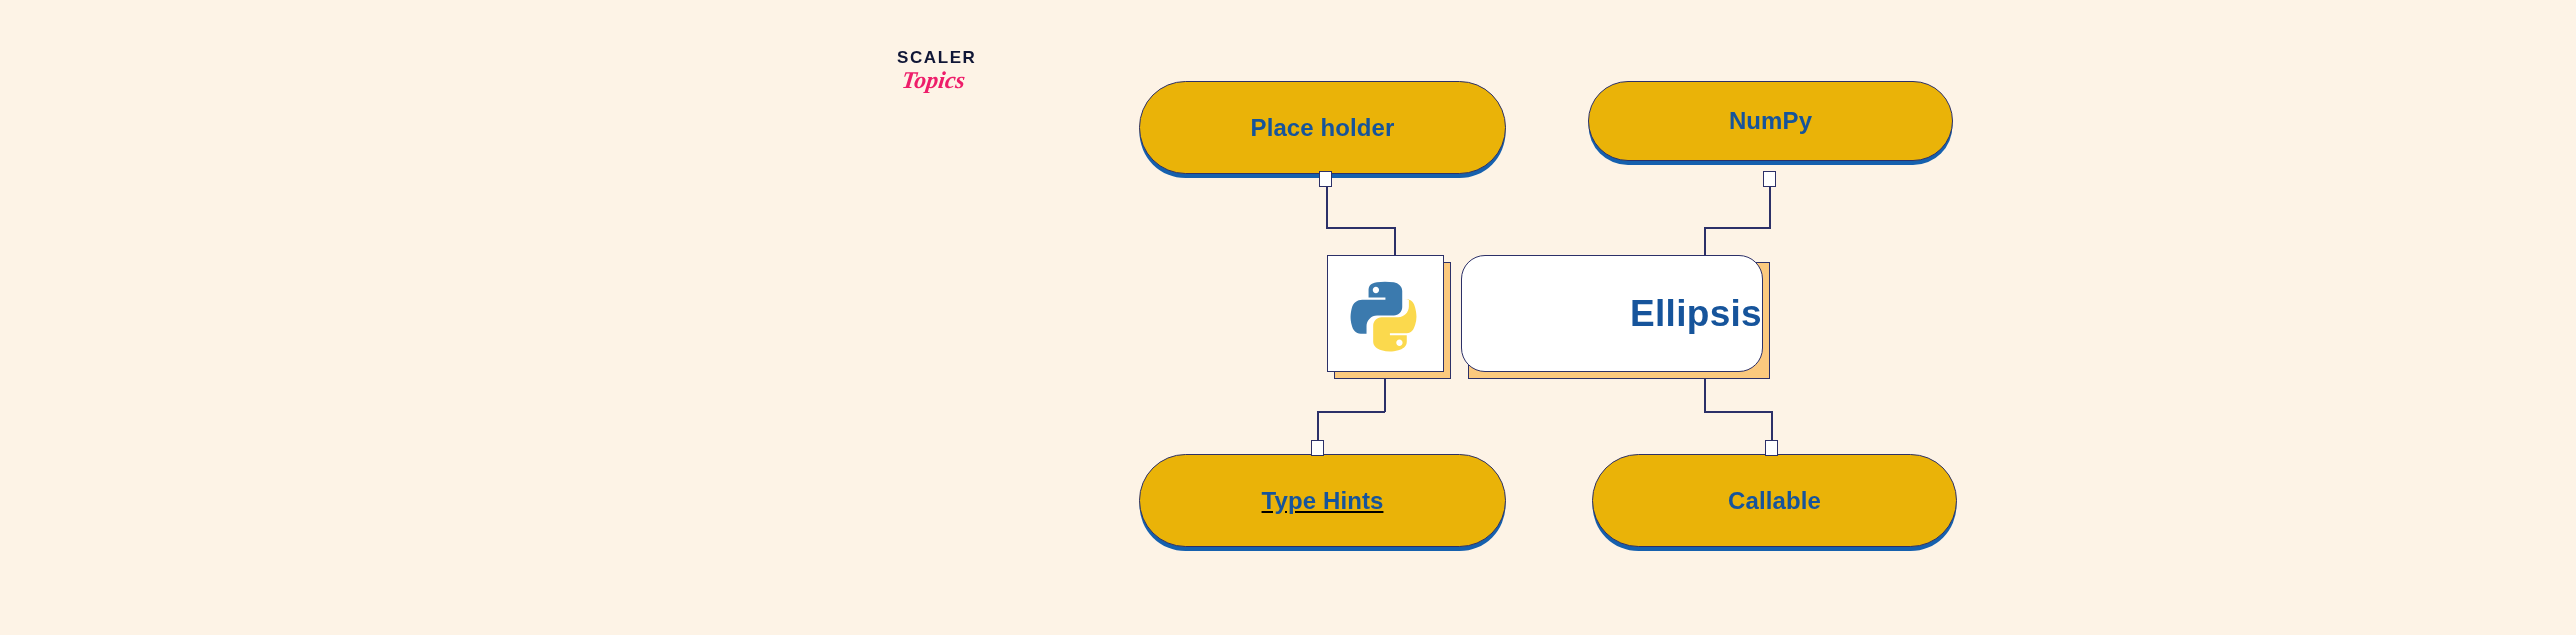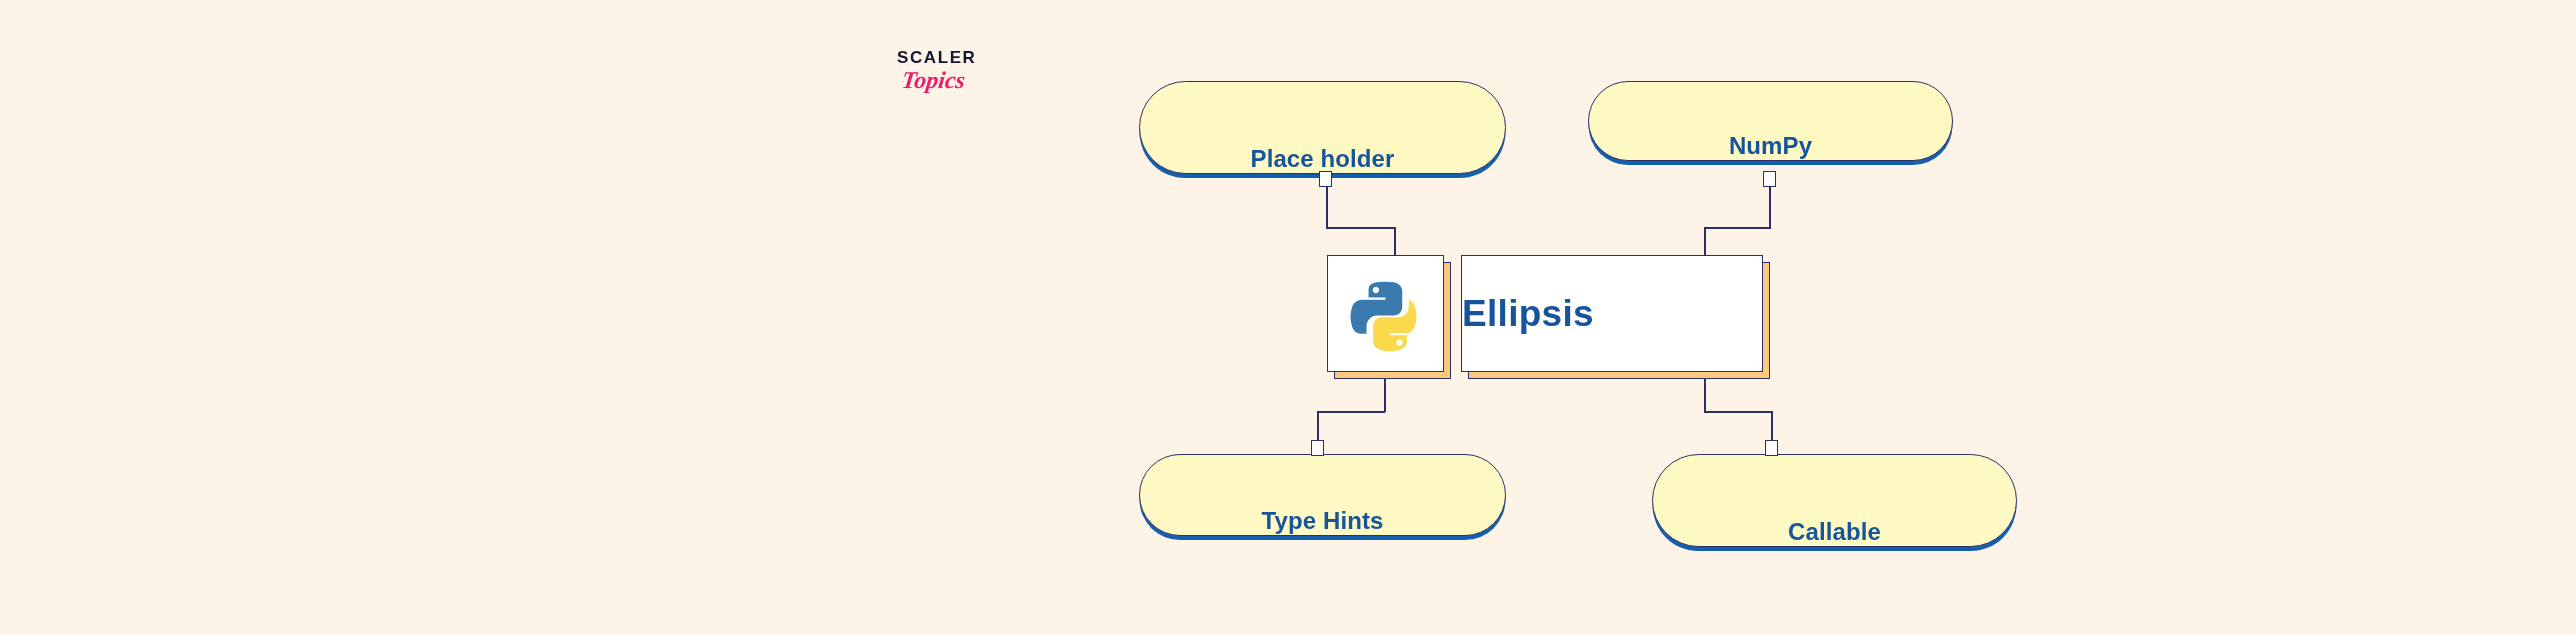--- a/index.html
+++ b/index.html
@@ -47,41 +47,41 @@
     margin-top: 2.1px;
     margin-left: 5.2px;
     transform: skewX(-7deg);
     white-space: nowrap;
   }
 
   
   .pill {
     position: absolute;
     box-sizing: border-box;
-    background: #fef9c3;
+    background: #eab308;
     border: 1.5px solid #2C3068;
     border-radius: 52px;
     display: flex;
-    align-items: flex-end;
+    align-items: center;
     justify-content: center;
     box-shadow: 0 4.6px 0 -0.5px #1560AE;
   }
   .pill .pill-label {
     font-family: "Liberation Sans", "DejaVu Sans", sans-serif;
     font-weight: 700;
     font-size: 24px;
     color: #16549B;
     letter-spacing: 0.1px;
     white-space: nowrap;
   }
 
   #pill-placeholder { left: 1139px; top: 81px; width: 367px; height: 93px; }
   #pill-numpy       { left: 1588px; top: 81px; width: 365px; height: 80px; }
-  #pill-typehints   { left: 1139px; top: 454px; width: 367px; height: 82px; }
-  #pill-callable    { left: 1652px; top: 454px; width: 365px; height: 93px; }
+  #pill-typehints   { left: 1139px; top: 454px; width: 367px; height: 93px; text-decoration: underline; }
+  #pill-callable    { left: 1592px; top: 454px; width: 365px; height: 93px; }
 
   
   .card {
     position: absolute;
     box-sizing: border-box;
     background: #FFFFFF;
     border: 1.8px solid #2C3068;
     z-index: 5;
   }
   .card-shadow {
@@ -100,21 +100,22 @@
   #card-python {
     display: flex;
     align-items: center;
     justify-content: center;
   }
   #python-icon { width: 77px; height: 77px; display: block; }
 
   #card-ellipsis {
     display: flex;
     align-items: center;
-    justify-content: flex-start;
+    justify-content: flex-end;
+    border-radius: 24px;
   }
   #card-ellipsis .card-label {
     font-family: "Liberation Sans", "DejaVu Sans", sans-serif;
     font-weight: 700;
     font-size: 37px;
     color: #16549B;
     letter-spacing: 0.3px;
     white-space: nowrap;
   }
 

